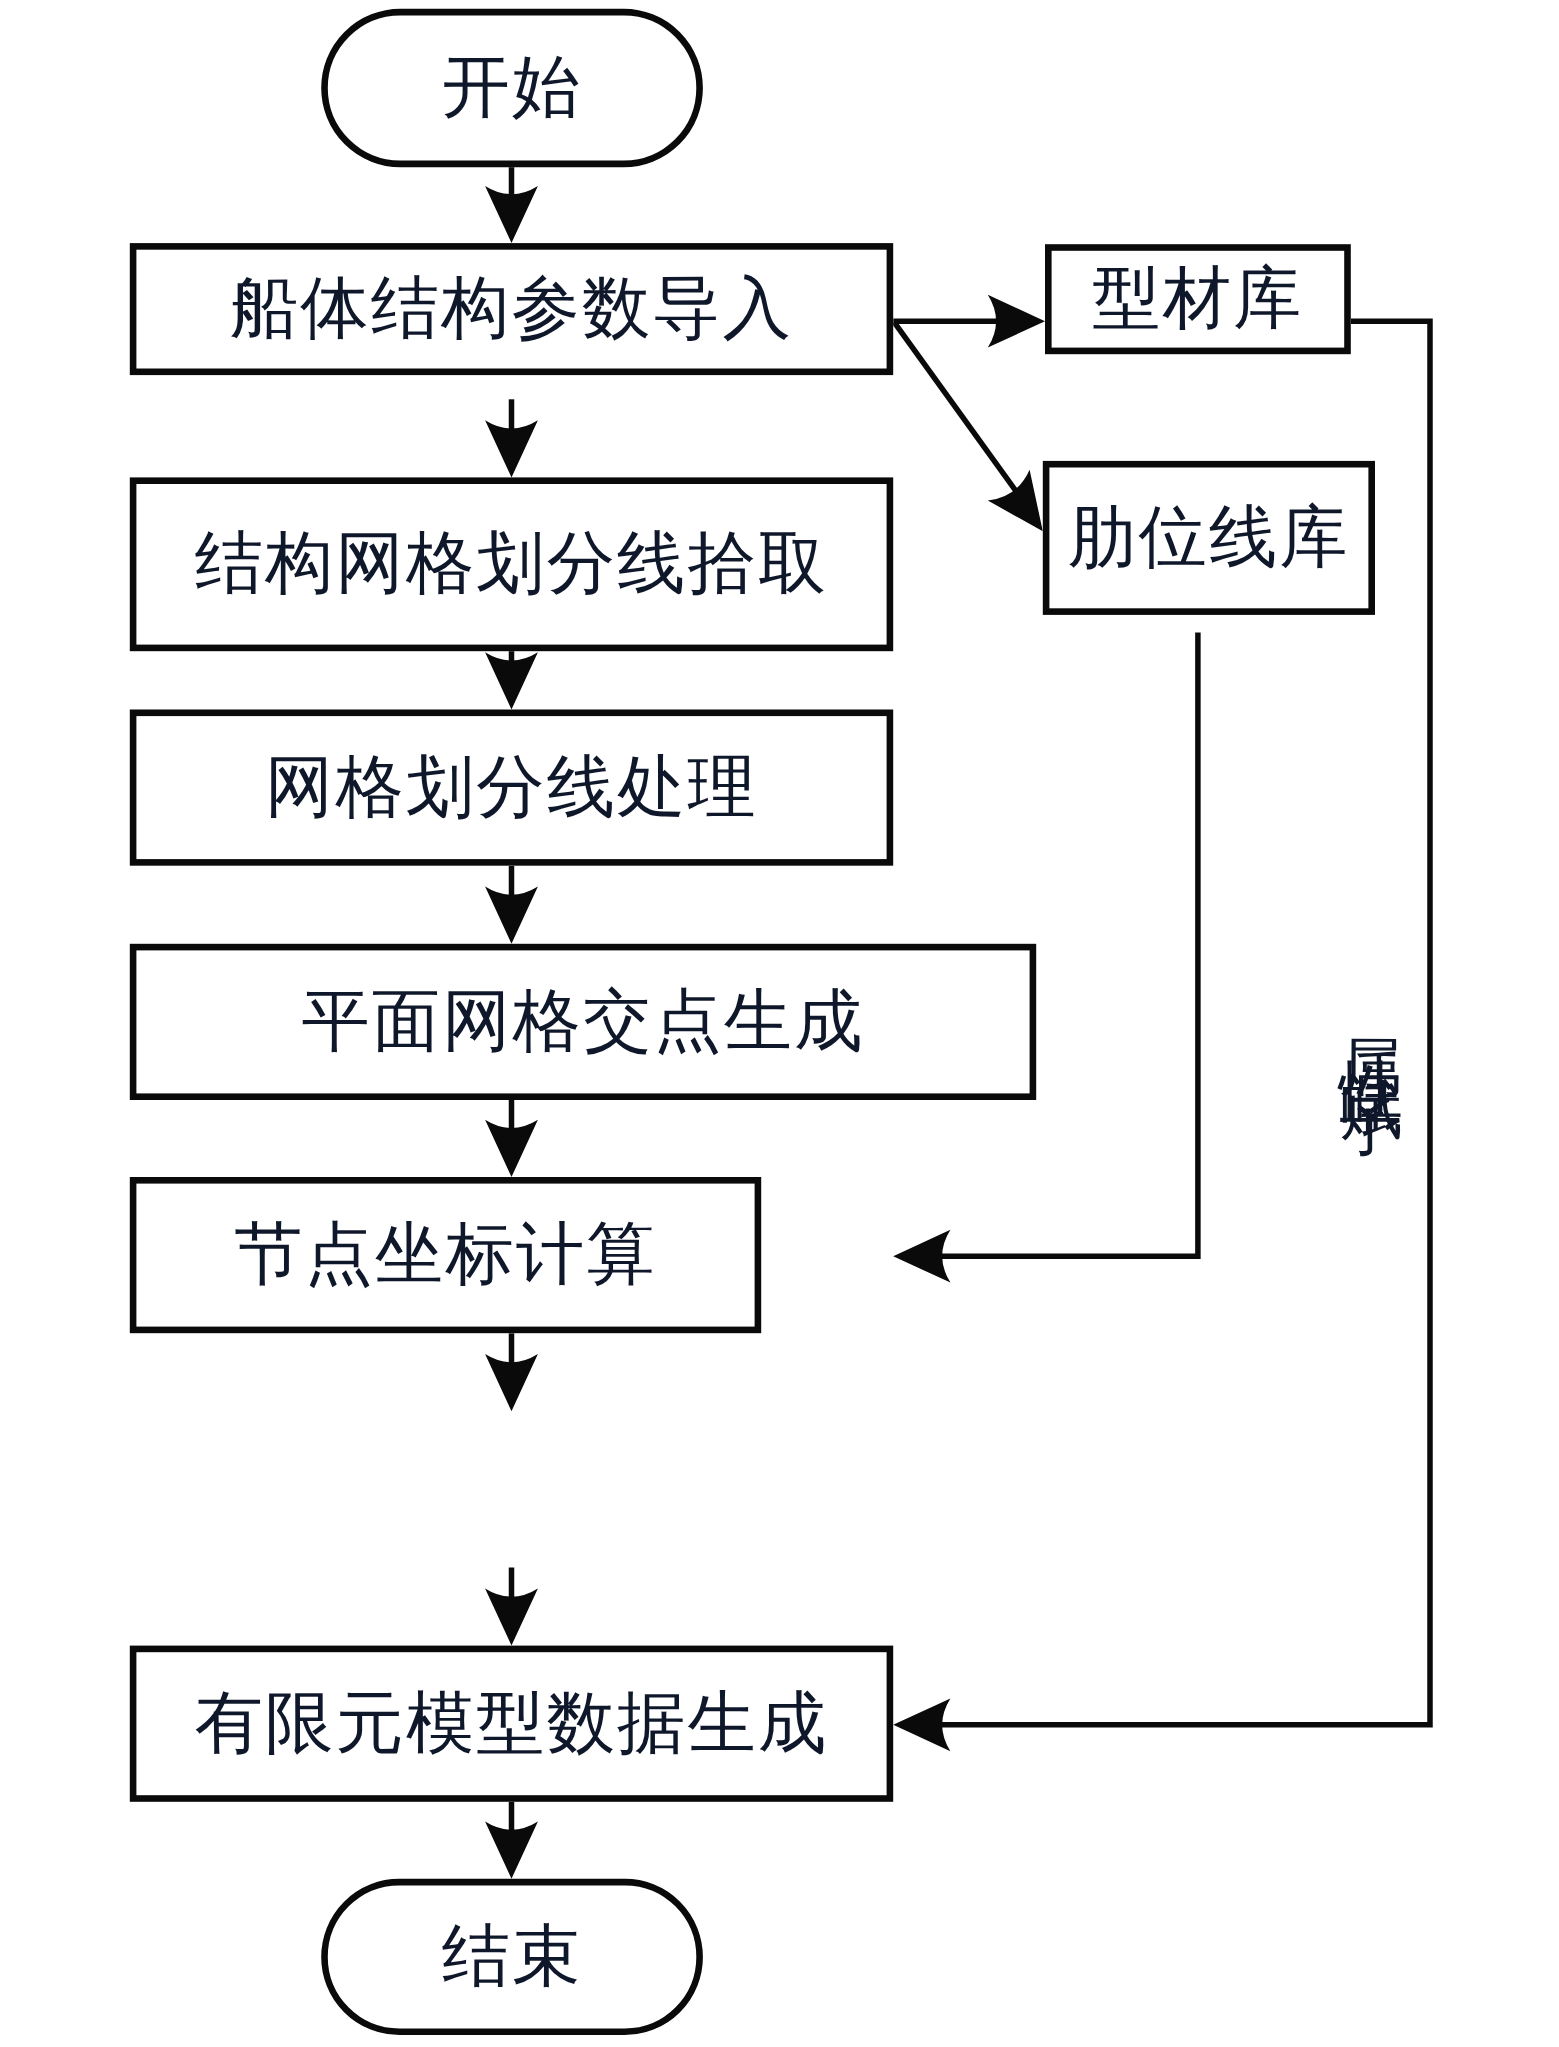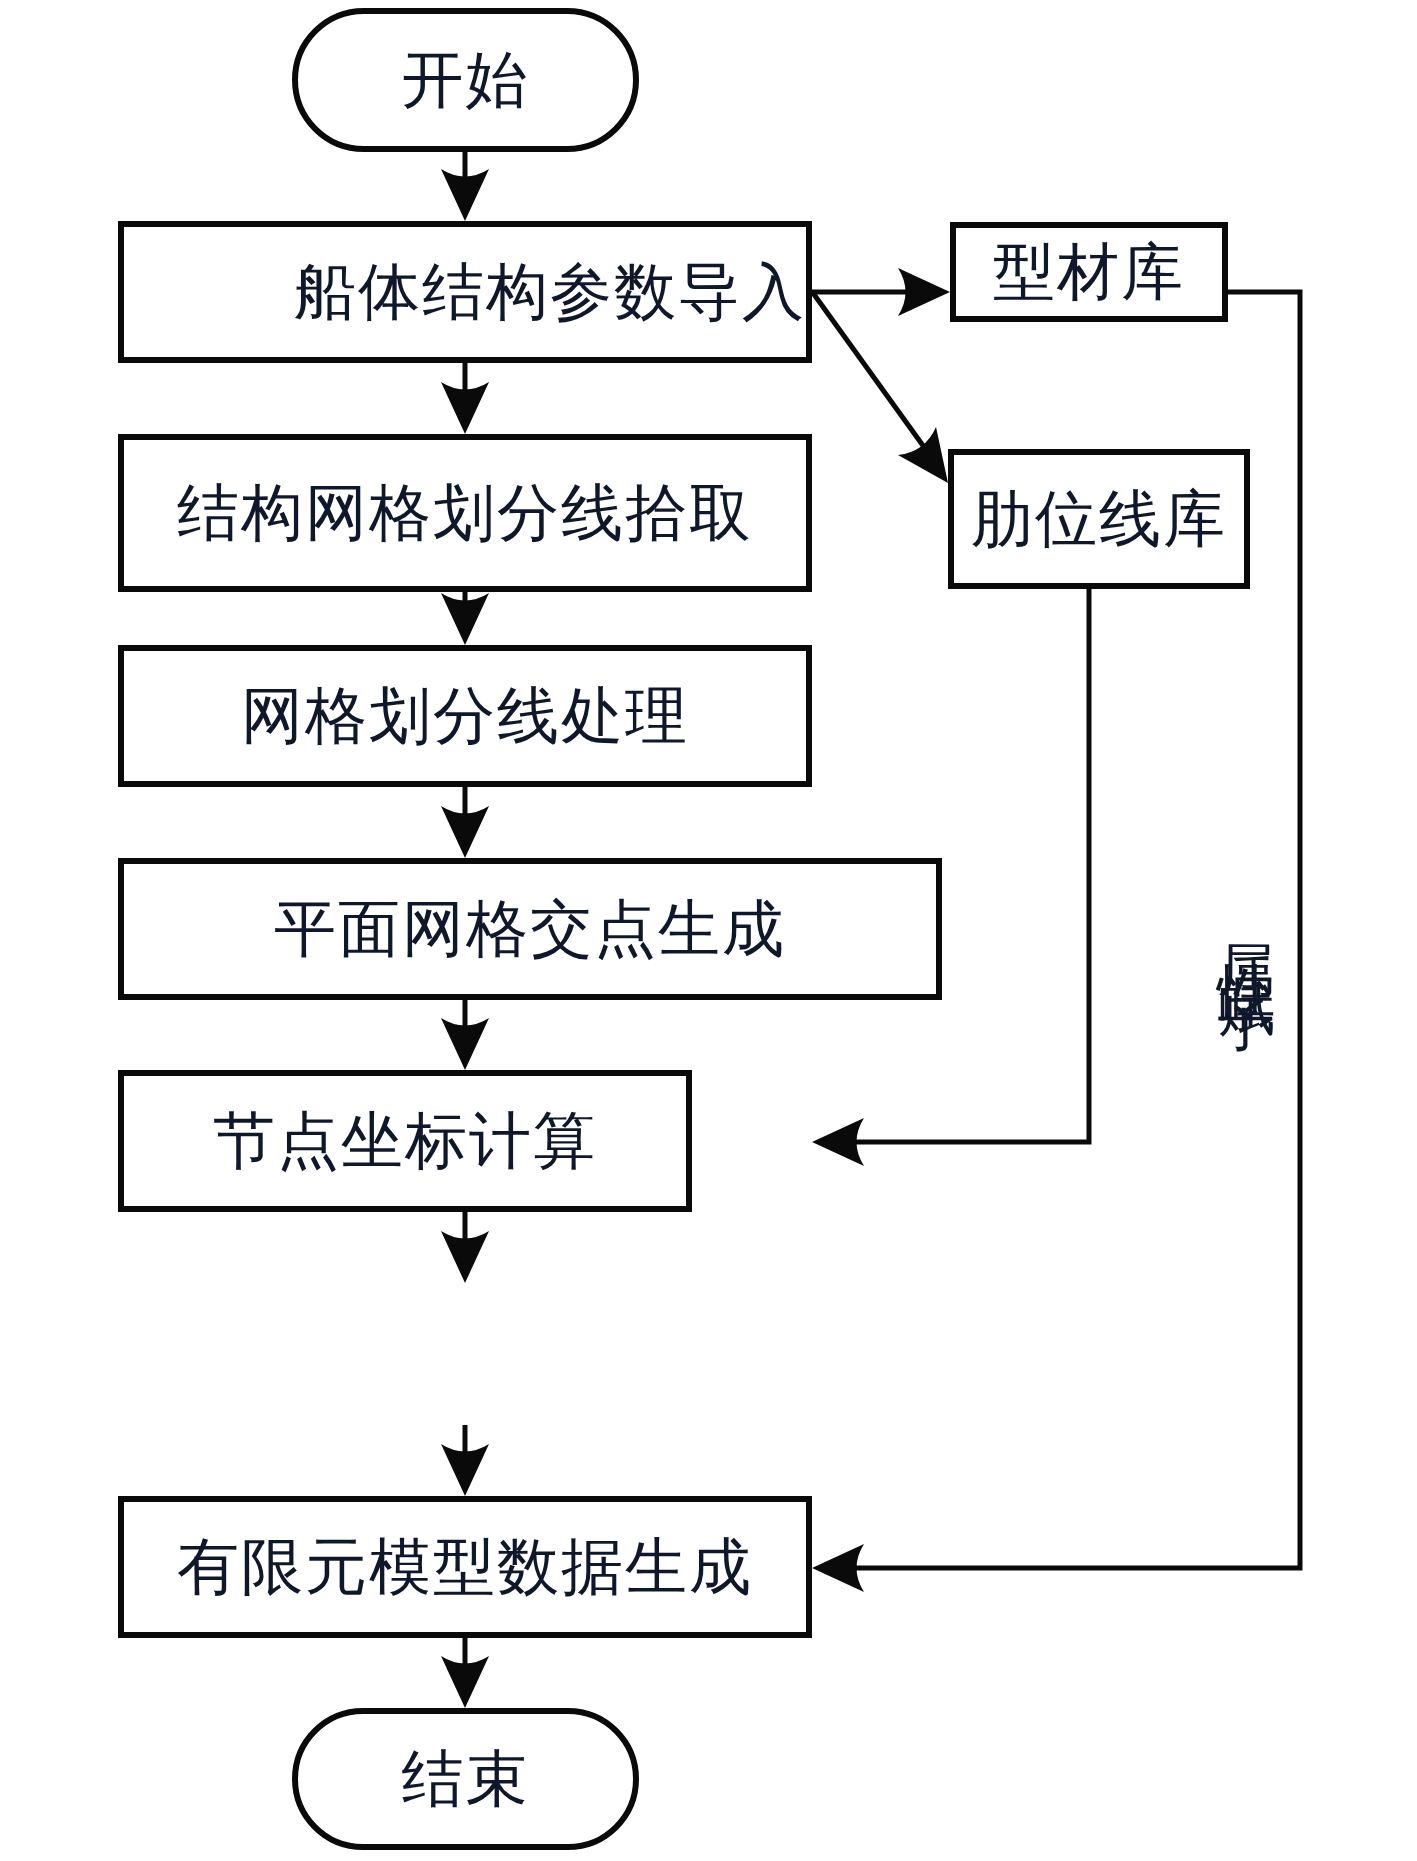--- a/index.html
+++ b/index.html
@@ -87,21 +87,21 @@
     <path d="M812,1568 L864,1544 Q849,1568 864,1592 Z" fill="#0a0a0a" stroke="none"></path>
 
     <path d="M1089,575 V1142 H854"></path>
     <path d="M812,1142 L864,1118 Q849,1142 864,1166 Z" fill="#0a0a0a" stroke="none"></path>
   </svg>
 
   <div class="node terminator" style="left:292px; top:8px; width:347px; height:144px;">
     <span>开始</span>
   </div>
 
-  <div class="node" style="left:118px; top:221px; width:694px; height:142px;justify-content:flex-end;">
+  <div class="node" style="left:118px; top:221px; width:694px; height:120px;">
     <span>船体结构参数导入</span>
   </div>
 
   <div class="node" style="left:118px; top:434px; width:694px; height:158px;">
     <span>结构网格划分线拾取</span>
   </div>
 
   <div class="node" style="left:118px; top:645px; width:694px; height:142px;">
     <span>网格划分线处理</span>
   </div>
@@ -120,19 +120,19 @@
   </div>
 
   <div class="node" style="left:118px; top:1496px; width:694px; height:142px;">
     <span>有限元模型数据生成</span>
   </div>
 
   <div class="node" style="left:950px; top:222px; width:278px; height:100px;">
     <span>型材库</span>
   </div>
 
-  <div class="node" style="left:948px; top:449px; width:302px; height:140px;">
+  <div class="node" style="left:948px; top:419px; width:302px; height:140px;">
     <span>肋位线库</span>
   </div>
 
   <div class="vlabel">属性赋予</div>
 
 </div>
 
 </body></html>

